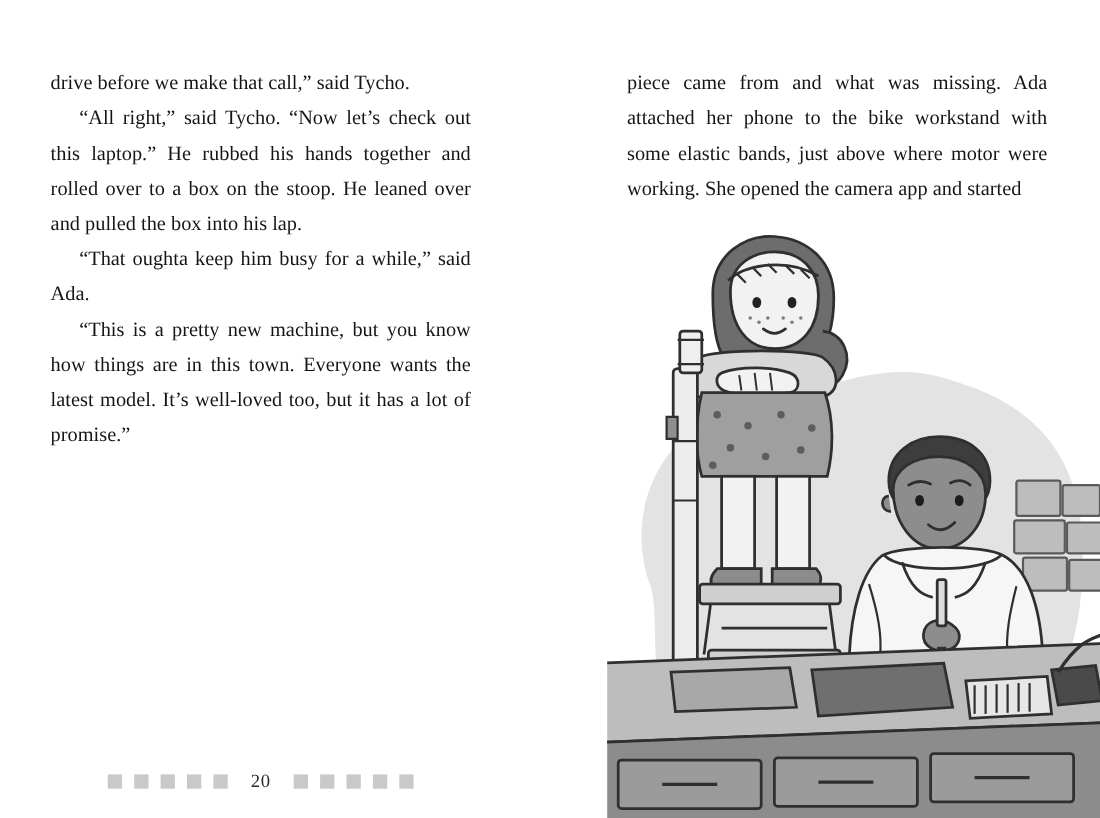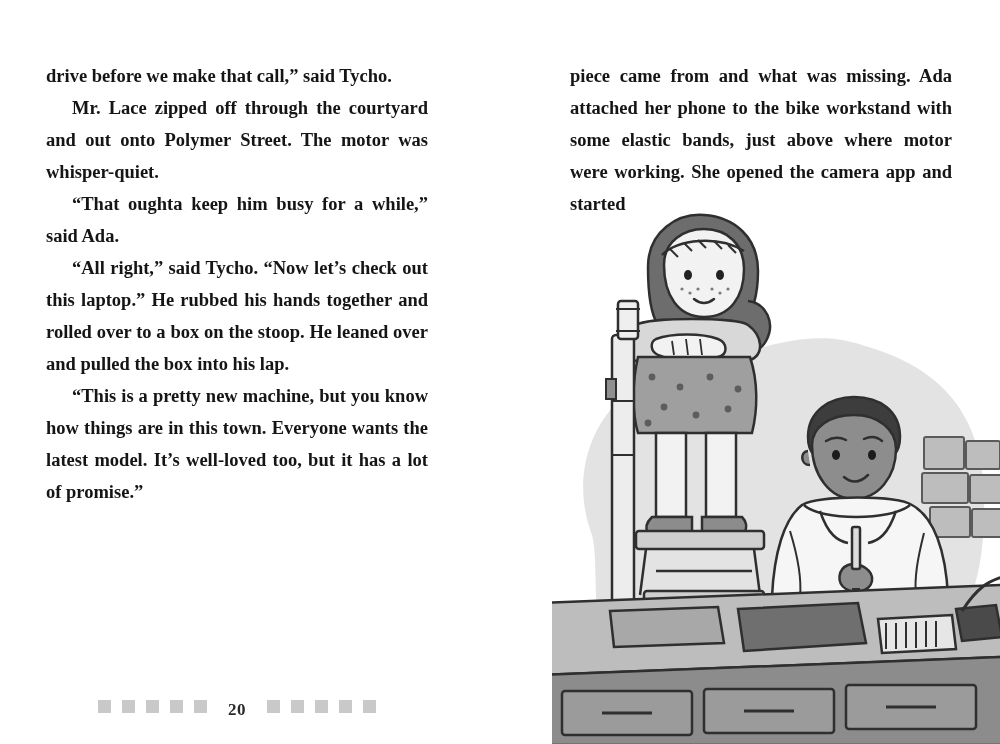--- a/index.html
+++ b/index.html
@@ -7,21 +7,20 @@
     padding: 0;
     background: #ffffff;
   }
   .page {
     position: relative;
     width: 1000px;
     height: 744px;
     background: #ffffff;
     overflow: hidden;
     font-family: "Liberation Serif", serif;
-    font-weight: bold;
   }
 
   
   .column {
     position: absolute;
     top: 60px;
     width: 382px;
     font-size: 18.5px;
     line-height: 32px;
     color: #151515;
@@ -53,21 +52,21 @@
     height: 100%;
   }
 
   
   .folio {
     position: absolute;
     left: 46px;
     top: 700px;
     width: 382px;
     display: flex;
-    align-items: flex-start;
+    align-items: center;
     justify-content: center;
     gap: 11px;
   }
   .folio .sq {
     width: 13px;
     height: 13px;
     background: #c9c9c9;
   }
   .folio .num {
     font-size: 17px;
@@ -78,23 +77,22 @@
     text-align: center;
   }
 </style>
 </head>
 <body>
 
 <div class="page">
 
   <div class="column left">
     <p>drive before we make that call,” said Tycho.</p>
-    <p class="indent">Mr. Lace zipped off through the courtyard and out onto Polymer Street. The motor was whisper-quiet.</p>
+    <p class="indent">“All right,” said Tycho. “Now let’s check out this laptop.” He rubbed his hands together and rolled over to a box on the stoop. He leaned over and pulled the box into his lap.</p>
     <p class="indent">“That oughta keep him busy for a while,” said Ada.</p>
-    <p class="indent">“All right,” said Tycho. “Now let’s check out this laptop.” He rubbed his hands together and rolled over to a box on the stoop. He leaned over and pulled the box into his lap.</p>
     <p class="indent">“This is a pretty new machine, but you know how things are in this town. Everyone wants the latest model. It’s well-loved too, but it has a lot of promise.”</p>
   </div>
 
   <div class="column right">
     <p>piece came from and what was missing. Ada attached her phone to the bike workstand with some elastic bands, just above where motor were working. She opened the camera app and started</p>
   </div>
 
   <div class="illustration">
     <svg viewBox="0 0 450 540" xmlns="http://www.w3.org/2000/svg">
       <defs>

